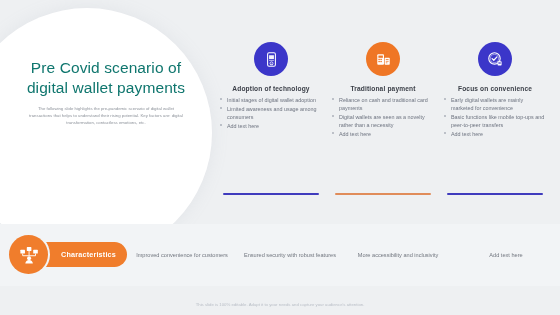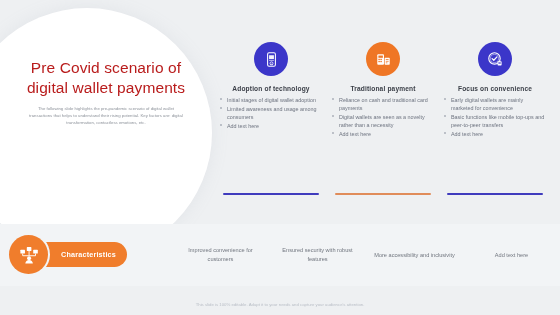--- a/index.html
+++ b/index.html
@@ -18,21 +18,21 @@
     width:250px;height:250px;border-radius:50%;
     background:#ffffff;
     box-shadow:0 0 18px rgba(150,160,175,0.12);
   }
   .title-block{
     position:absolute;left:22px;top:58px;width:168px;
     text-align:center;
   }
   .title-text{
     font-size:15.5px;line-height:1.28;
-    color:#b91c1c;font-weight:400;letter-spacing:.1px;
+    color:#0f766e;font-weight:400;letter-spacing:.1px;
   }
   .title-desc{
     margin-top:7px;
     font-size:4.3px;line-height:1.65;
     color:#8d929a;text-align:center;
     padding:0 6px;
   }
 
   
   .cols{
@@ -70,21 +70,21 @@
   .rule-blue{background:#3f3bbd;}
   .rule-orange{background:#e08c5a;}
 
   
   .band{
     position:absolute;left:0;right:0;top:224px;height:62px;
     background:#f2f4f6;
     display:flex;align-items:center;
   }
   .band-badge{
-    position:relative;width:128px;height:62px;flex:0 0 128px;padding-left:44px;
+    position:relative;width:128px;height:62px;flex:0 0 128px;
   }
   .badge-pill{
     position:absolute;left:22px;top:18px;
     height:25px;width:105px;border-radius:13px;
     background:#f07d2c;
     display:flex;align-items:center;justify-content:flex-end;
     padding-right:11px;box-sizing:border-box;
   }
   .badge-label{
     font-size:7.2px;font-weight:bold;color:#ffffff;letter-spacing:.2px;

